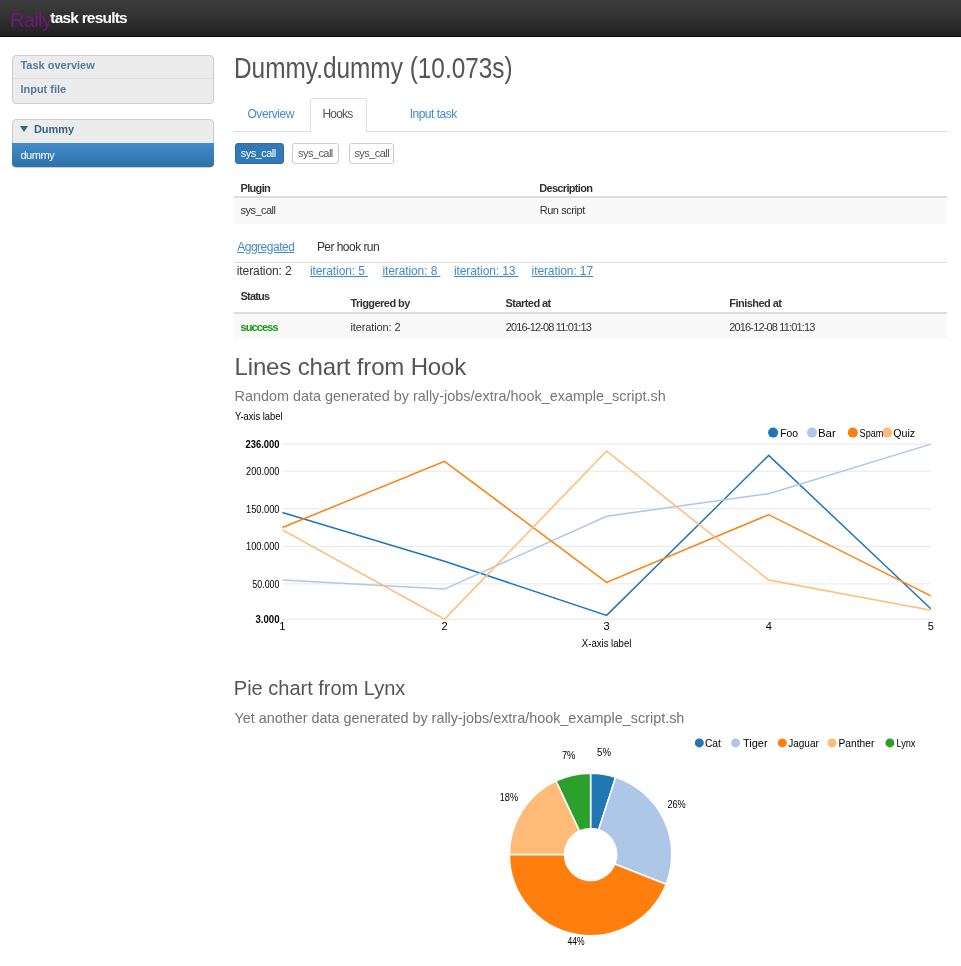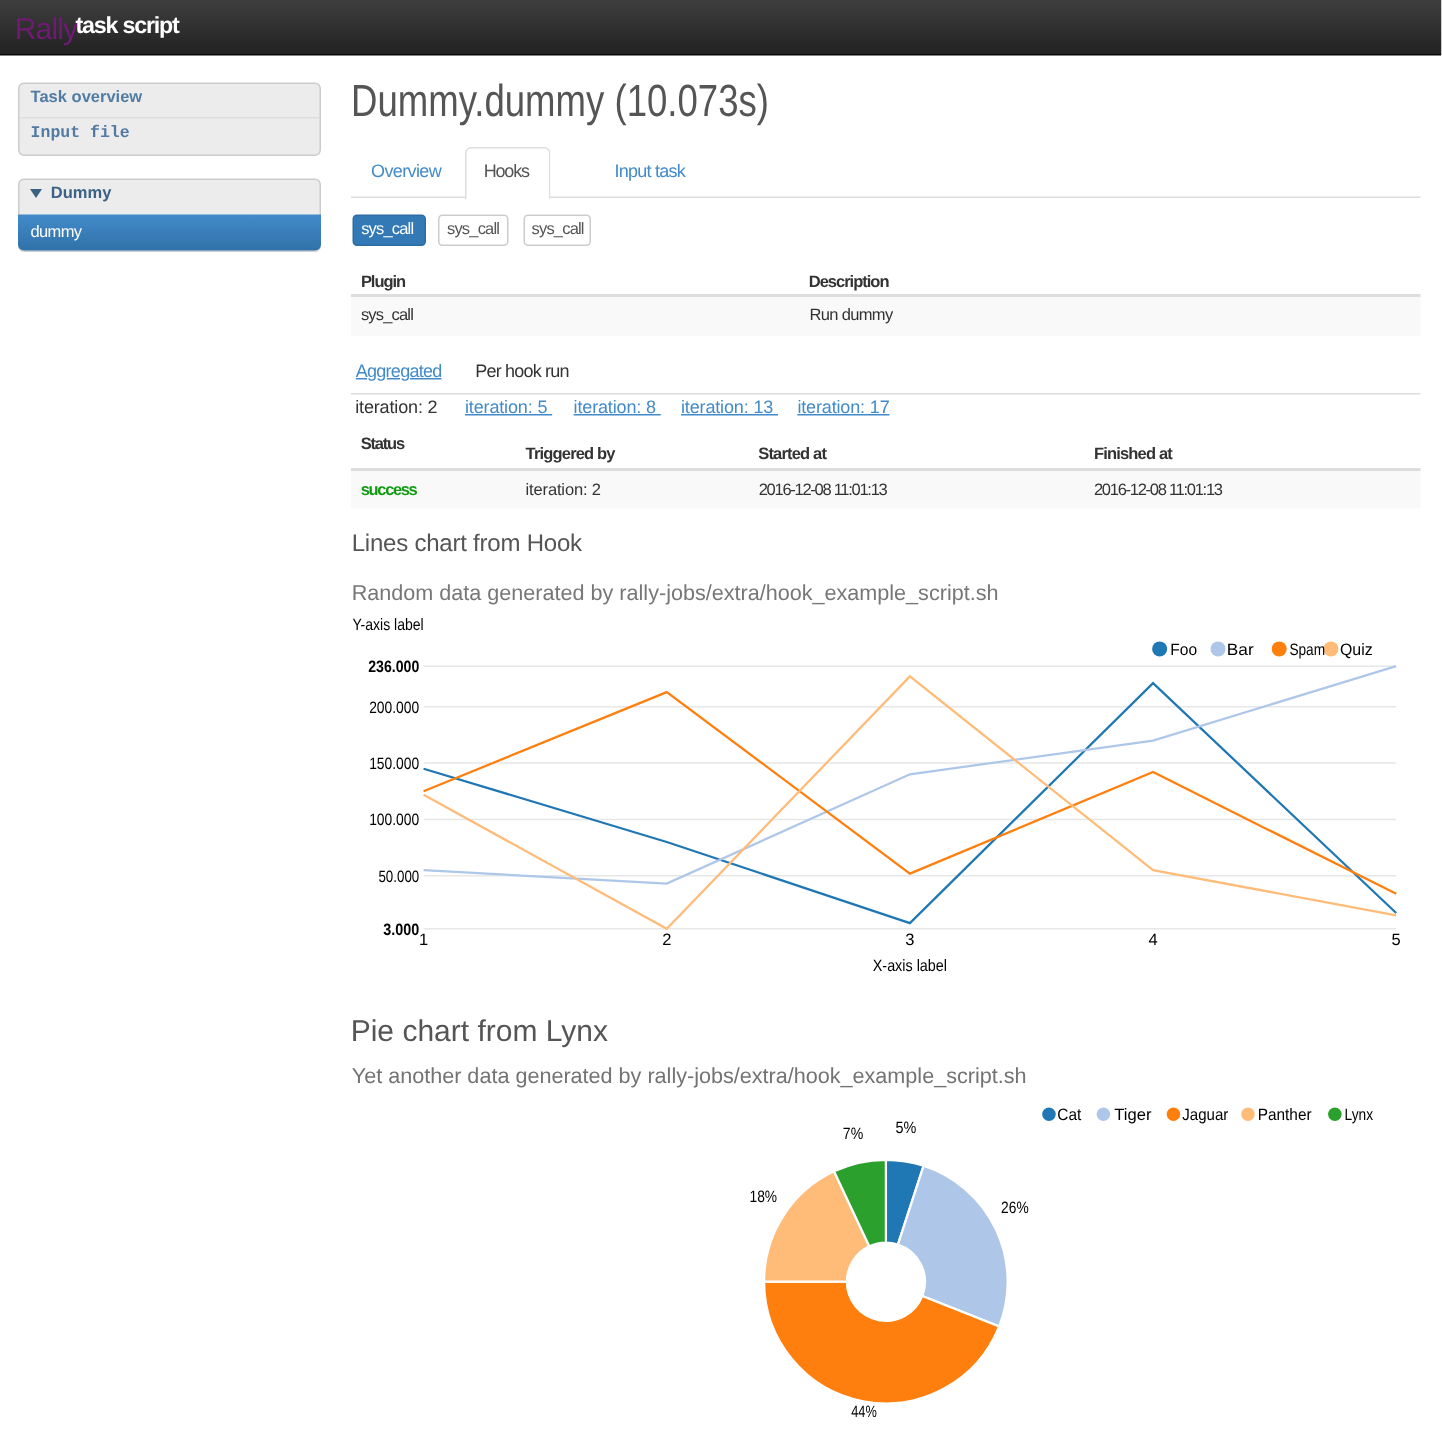--- a/index.html
+++ b/index.html
@@ -14,26 +14,26 @@
 .btnw { position:absolute; background:#fff; border:1px solid #ccc; border-radius:3px; }
 .btnb { position:absolute; background:#3379b5; border:1px solid #2d6da3; border-radius:3px; }
 .stripe { position:absolute; background:#f9f9f9; }
 .hline { position:absolute; background:#ddd; }
 </style>
 </head>
 <body>
 
 <div class="navbar"></div>
 <div class="t" style="left:9.9px; top:9.7px; font-size:20px; color:#701a75; letter-spacing:-0.6px;">Rally</div>
-<div class="t" style="left:50.3px; top:10.1px; font-size:15.5px; font-weight:bold; color:#fff; letter-spacing:-0.8px;">task script</div>
+<div class="t" style="left:50.3px; top:10.1px; font-size:15.5px; font-weight:bold; color:#fff; letter-spacing:-0.8px;">task results</div>
 
 <div class="sbox" style="left:11.7px; top:54.9px; width:200.6px; height:47px;"></div>
 <div class="hline" style="left:12.7px; top:78px; width:200.6px; height:1px;"></div>
 <div class="t" style="left:20.4px; top:59.9px; font-size:11px; font-weight:bold; color:#527ba3;">Task overview</div>
-<div class="t" style="left:20.4px; top:84px; font-size:11px; font-weight:bold; color:#527ba3;font-family:Liberation Mono, monospace;">Input file</div>
+<div class="t" style="left:20.4px; top:84px; font-size:11px; font-weight:bold; color:#527ba3;">Input file</div>
 <div class="sbox" style="left:11.7px; top:118.5px; width:200.6px; height:47px;"></div>
 <div style="position:absolute; left:20.4px; top:126.2px; width:0; height:0; border-left:4px solid transparent; border-right:4px solid transparent; border-top:6.9px solid #3a6285;"></div>
 <div class="t" style="left:33.9px; top:123.8px; font-size:11px; font-weight:bold; color:#3a6285;">Dummy</div>
 <div style="position:absolute; left:11.7px; top:142.7px; width:202.6px; height:24.8px; background:linear-gradient(to bottom,#428bca 0,#3071a9 100%); border-radius:0 0 4px 4px;"></div>
 <div class="t" style="left:20.4px; top:150px; font-size:11px; color:#fff; letter-spacing:-0.45px;">dummy</div>
 
 <div class="t" style="left:233.5px; top:53.1px; font-size:30px; color:#555; transform:scaleX(0.8127); transform-origin:0 0;">Dummy.dummy (10.073s)</div>
 
 <div class="tabline" style="left:233.5px; top:130.6px; width:713.3px;"></div>
 <div class="tab-active" style="left:309.5px; top:97.5px; width:55px; height:33.1px;"></div>
@@ -46,21 +46,21 @@
 <div class="btnw" style="left:349.1px; top:142.8px; width:43px; height:18.9px;"></div>
 <div class="t" style="left:240.8px; top:148.2px; font-size:11px; color:#fff; letter-spacing:-0.55px;">sys_call</div>
 <div class="t" style="left:298px; top:148.2px; font-size:11px; color:#555; letter-spacing:-0.55px;">sys_call</div>
 <div class="t" style="left:354.4px; top:148.2px; font-size:11px; color:#555; letter-spacing:-0.55px;">sys_call</div>
 
 <div class="t" style="left:240.6px; top:182.8px; font-size:11px; font-weight:bold; color:#333; letter-spacing:-0.7px;">Plugin</div>
 <div class="t" style="left:539.2px; top:182.8px; font-size:11px; font-weight:bold; color:#333; letter-spacing:-0.67px;">Description</div>
 <div class="hline" style="left:233.5px; top:196.3px; width:713.3px; height:2px;"></div>
 <div class="stripe" style="left:233.5px; top:198.3px; width:713.3px; height:25.6px;"></div>
 <div class="t" style="left:240.6px; top:204.9px; font-size:11px; color:#333; letter-spacing:-0.55px;">sys_call</div>
-<div class="t" style="left:539.7px; top:204.9px; font-size:11px; color:#333; letter-spacing:-0.44px;">Run dummy</div>
+<div class="t" style="left:539.7px; top:204.9px; font-size:11px; color:#333; letter-spacing:-0.44px;">Run script</div>
 
 <div class="t" style="left:237.2px; top:240.7px; font-size:12px; letter-spacing:-0.49px;"><a class="lnk">Aggregated</a></div>
 <div class="t" style="left:316.9px; top:240.7px; font-size:12px; color:#333; letter-spacing:-0.54px;">Per hook run</div>
 <div class="hline" style="left:233.5px; top:262.2px; width:713.3px; height:1px;"></div>
 
 <div class="t" style="left:236.8px; top:265.3px; font-size:12px; color:#333; letter-spacing:-0.1px;">iteration: 2</div>
 <div class="t" style="left:310px; top:265.3px; font-size:12px; letter-spacing:-0.1px;"><a class="lnk">iteration: 5 </a></div>
 <div class="t" style="left:382.4px; top:265.3px; font-size:12px; letter-spacing:-0.1px;"><a class="lnk">iteration: 8 </a></div>
 <div class="t" style="left:454px; top:265.3px; font-size:12px; letter-spacing:-0.1px;"><a class="lnk">iteration: 13 </a></div>
 <div class="t" style="left:531.6px; top:265.3px; font-size:12px; letter-spacing:-0.1px;"><a class="lnk">iteration: 17</a></div>
@@ -69,21 +69,21 @@
 <div class="t" style="left:350.4px; top:297.7px; font-size:11px; font-weight:bold; color:#333; letter-spacing:-0.55px;">Triggered by</div>
 <div class="t" style="left:505.5px; top:297.7px; font-size:11px; font-weight:bold; color:#333; letter-spacing:-0.55px;">Started at</div>
 <div class="t" style="left:729.3px; top:297.7px; font-size:11px; font-weight:bold; color:#333; letter-spacing:-0.55px;">Finished at</div>
 <div class="hline" style="left:233.5px; top:311.5px; width:713.3px; height:2px;"></div>
 <div class="stripe" style="left:233.5px; top:313.5px; width:713.3px; height:25.7px;"></div>
 <div class="t" style="left:240.5px; top:322.2px; font-size:11px; font-weight:bold; color:#119a11; letter-spacing:-0.9px;">success</div>
 <div class="t" style="left:350.4px; top:322.2px; font-size:11px; color:#333; letter-spacing:-0.1px;">iteration: 2</div>
 <div class="t" style="left:505.8px; top:322.2px; font-size:11px; color:#333; letter-spacing:-0.85px;">2016-12-08 11:01:13</div>
 <div class="t" style="left:729.3px; top:322.2px; font-size:11px; color:#333; letter-spacing:-0.85px;">2016-12-08 11:01:13</div>
 
-<div class="t" style="left:234.5px; top:355.4px; font-size:16px; color:#555; letter-spacing:-0.15px;">Lines chart from Hook</div>
+<div class="t" style="left:234.5px; top:355.4px; font-size:24px; color:#555; letter-spacing:-0.15px;">Lines chart from Hook</div>
 <div class="t" style="left:234.5px; top:388.8px; font-size:14.4px; color:#777;">Random data generated by rally-jobs/extra/hook_example_script.sh</div>
 
 <div class="t" style="left:233.8px; top:677.8px; font-size:20px; color:#555;">Pie chart from Lynx</div>
 <div class="t" style="left:234.5px; top:711px; font-size:14.4px; color:#737373;">Yet another data generated by rally-jobs/extra/hook_example_script.sh</div>
 
 <svg style="position:absolute; left:0; top:0;" width="961" height="966" viewBox="0 0 961 966" font-family="Liberation Sans, sans-serif">
 
 <g stroke="#e7e7e7" stroke-width="1">
 <line x1="282.4" y1="444.1" x2="930.8" y2="444.1"></line>
 <line x1="282.4" y1="471.2" x2="930.8" y2="471.2"></line>

